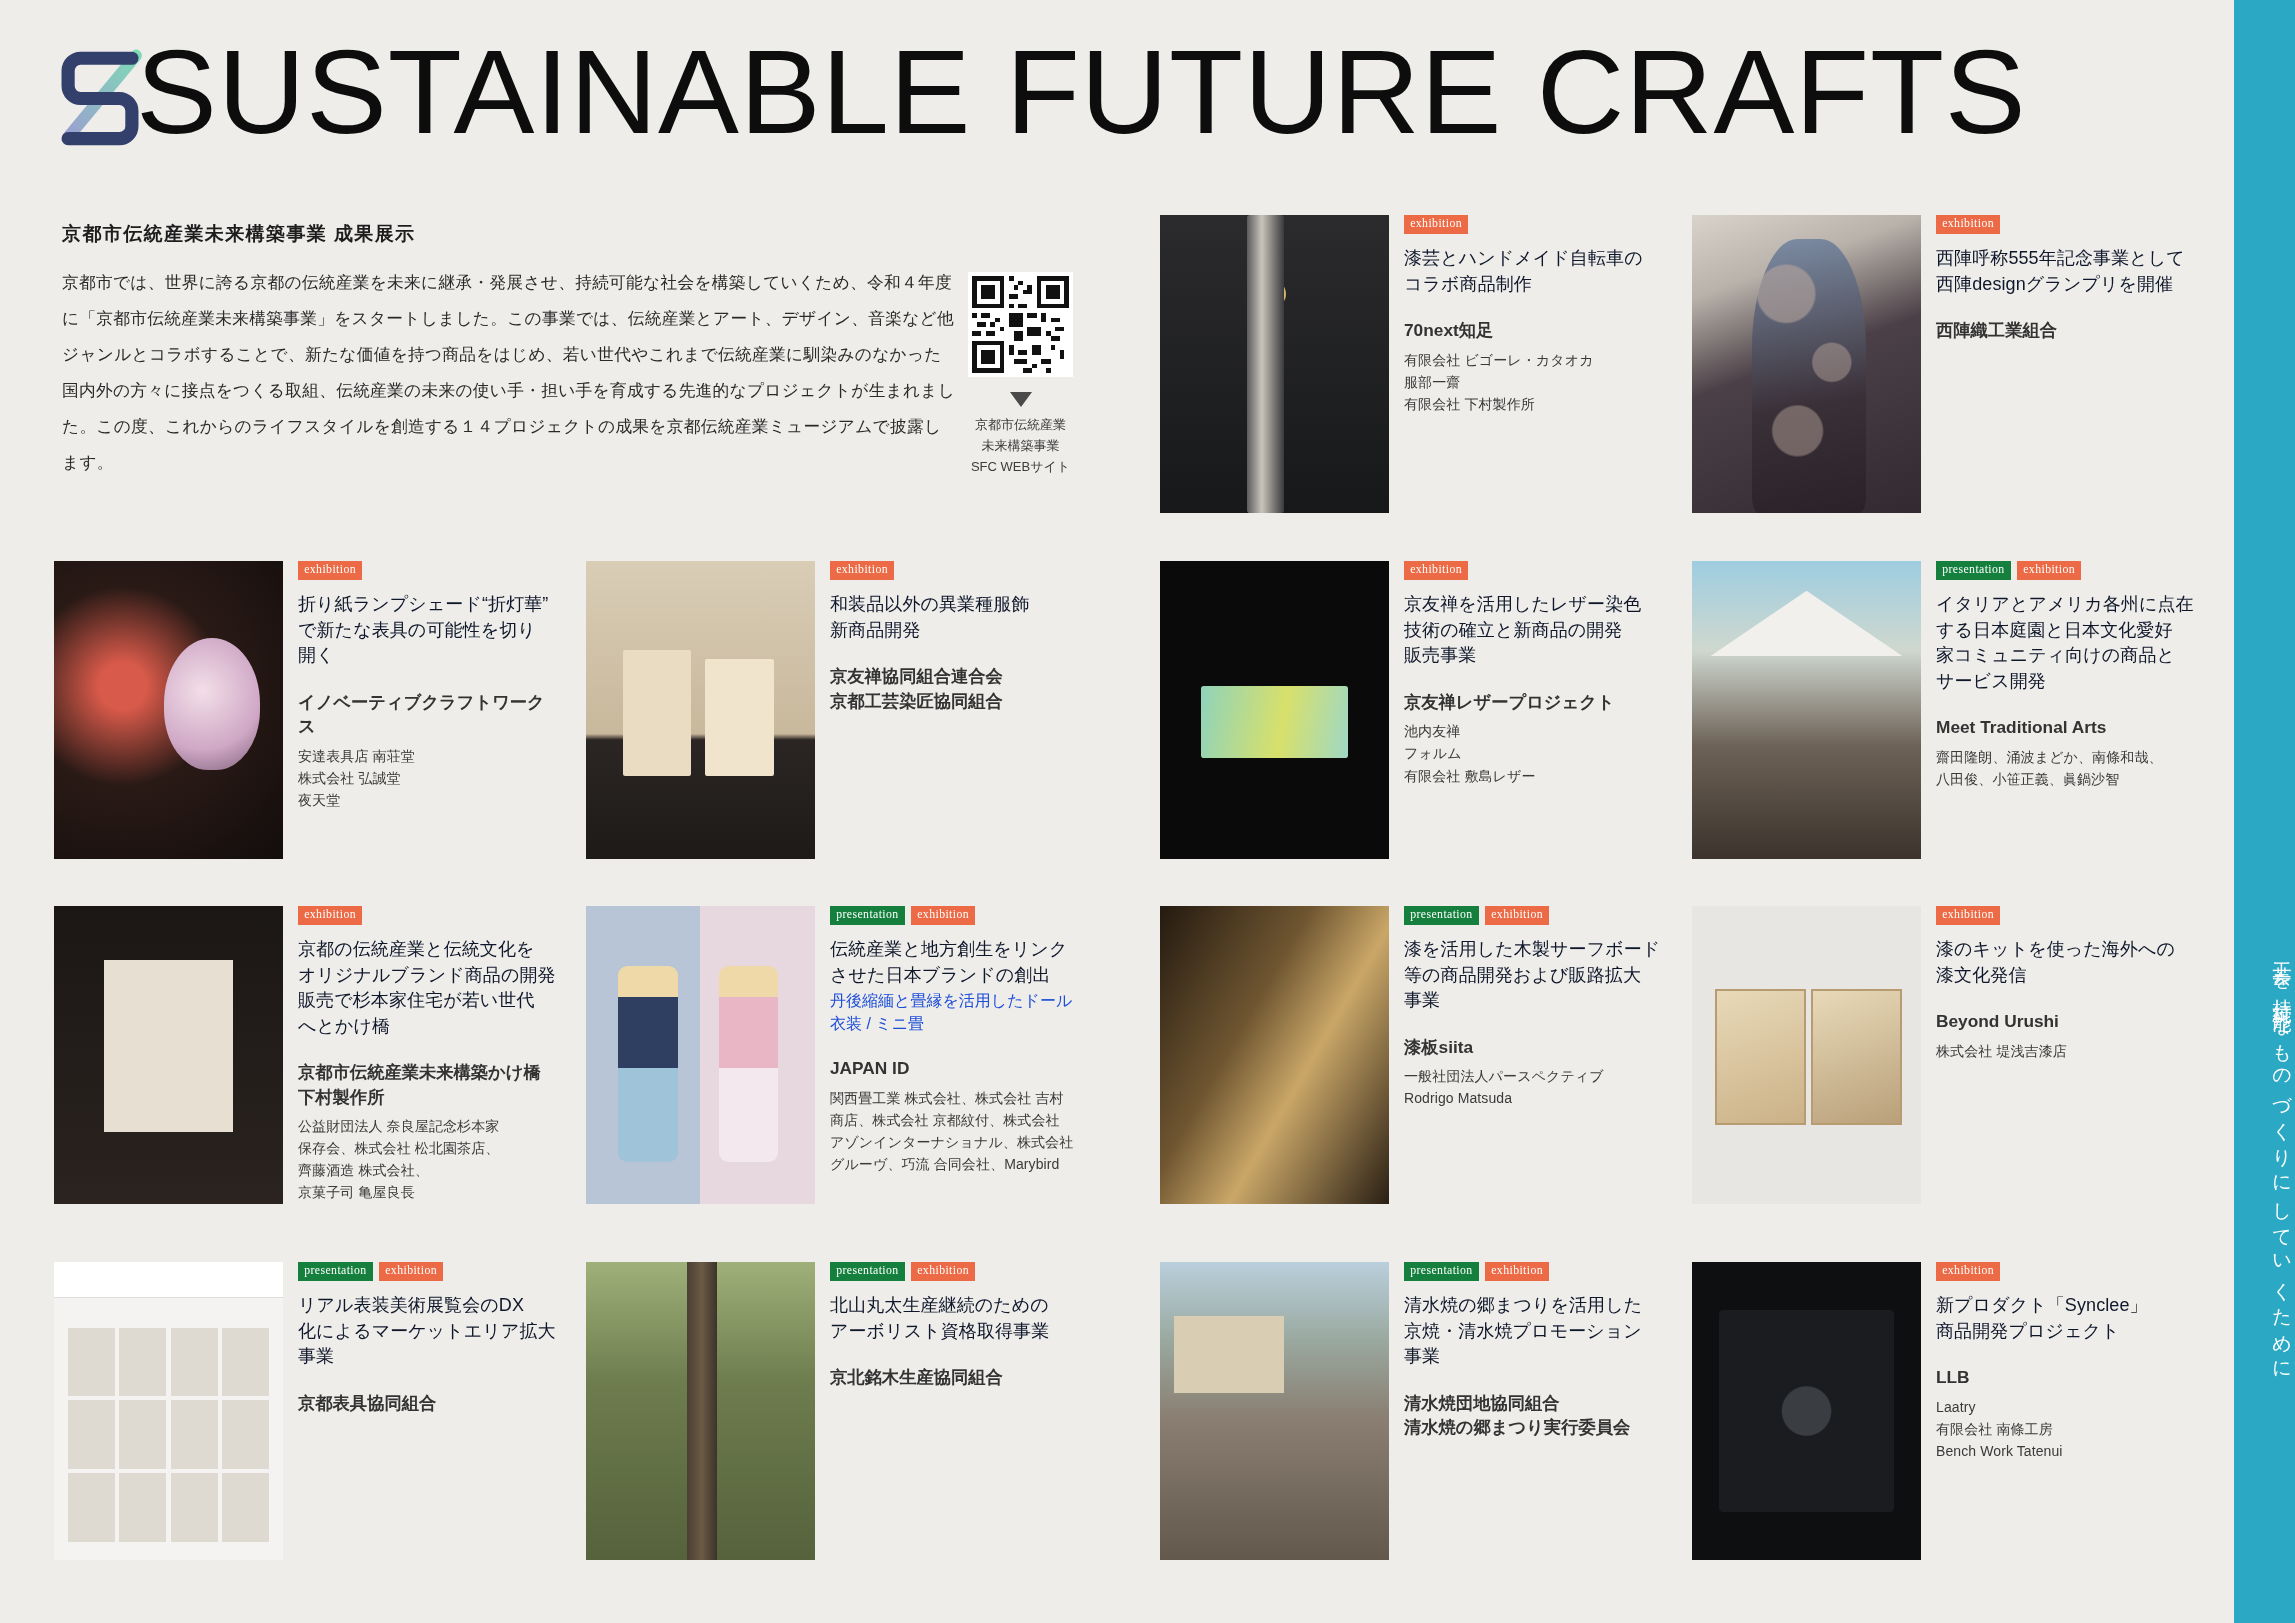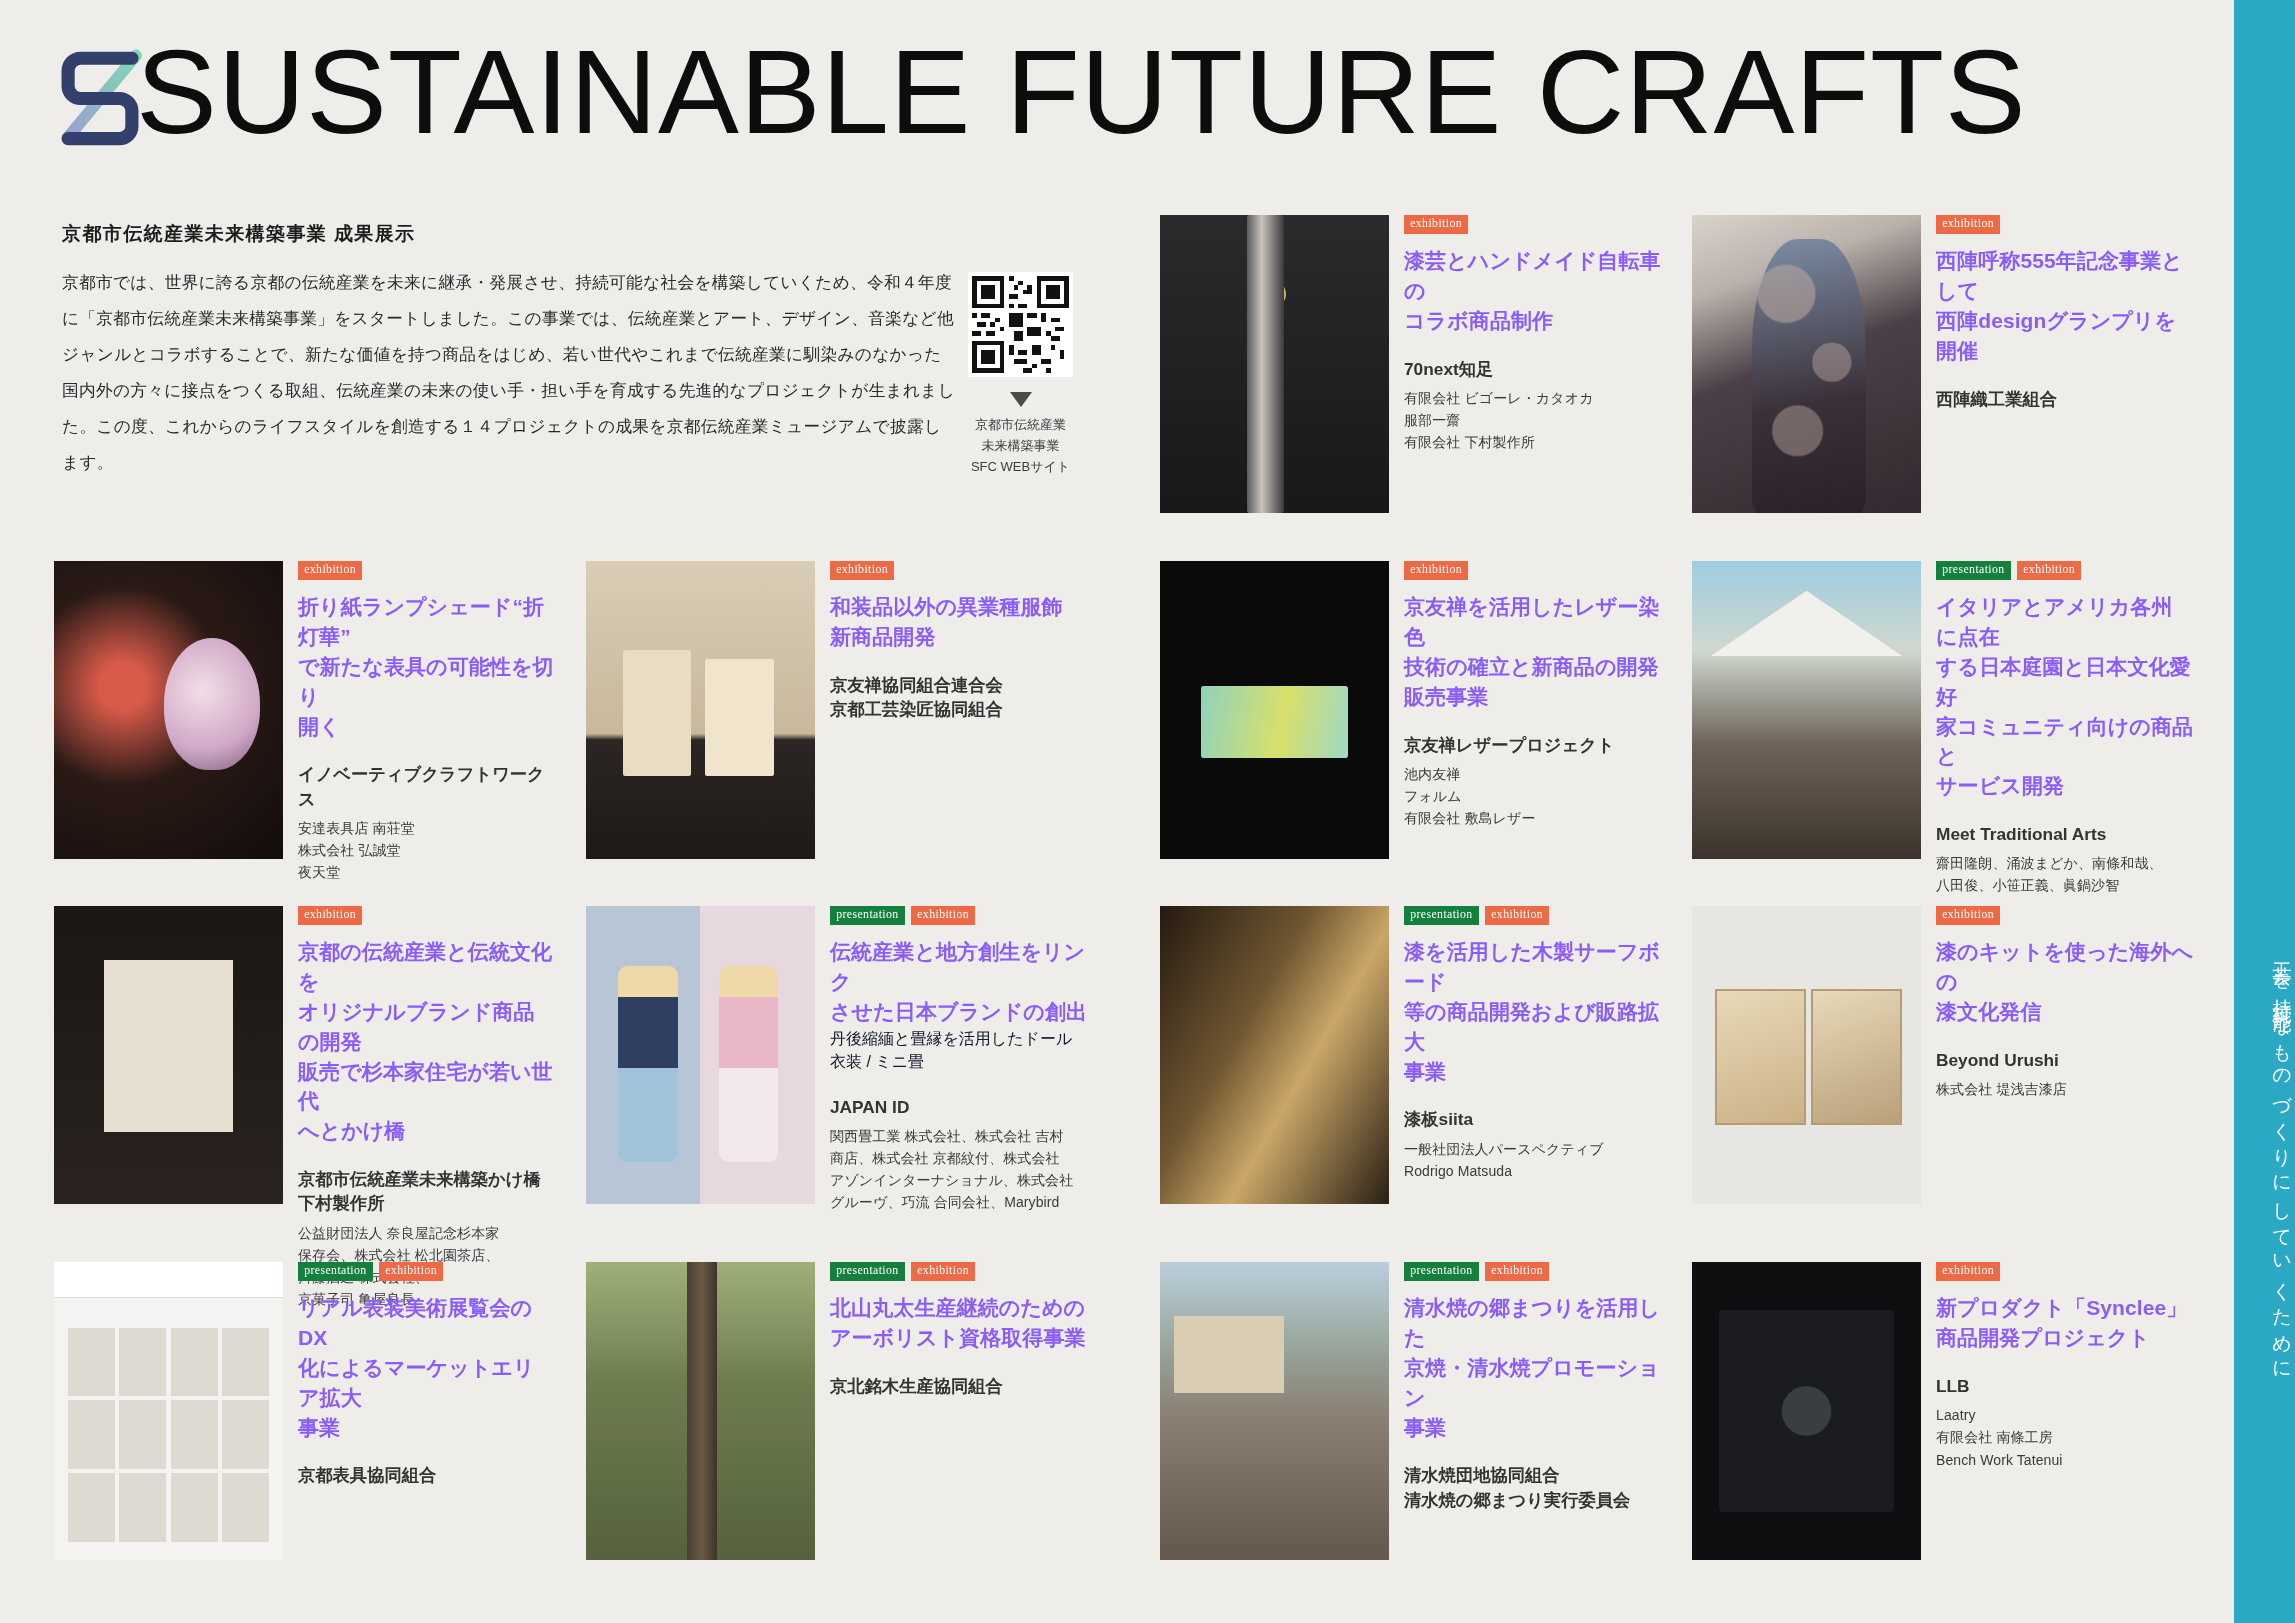--- a/index.html
+++ b/index.html
@@ -89,25 +89,25 @@
     letter-spacing: 0.4px;
     color: #ffffff;
     padding: 2.1px 6.2px 2.8px;
     line-height: 1.18;
     font-family: Liberation Serif, serif;
   }
   .badge.exhibition { background: #ec6a45; }
   .badge.presentation { background: #15803d; }
 
   .card-title {
-    font-size: 21px; font-weight: 700; color: #8b5cf6;
+    font-size: 18px; font-weight: 400; color: #0f172a;
     line-height: 1.42; letter-spacing: 0.1px;
   }
   .card-sub {
-    font-size: 16px; font-weight: 400; color: #0f172a;
+    font-size: 16px; font-weight: 400; color: #1d4ed8;
     line-height: 1.42; margin-top: 1.4px;
   }
   .card-org {
     font-size: 17.3px; font-weight: 700; color: #333333;
     line-height: 1.40; margin-top: 21px;
   }
   .card-members {
     font-size: 14px; font-weight: 400; color: #3a3a3a;
     line-height: 1.58; margin-top: 6.2px; letter-spacing: 0.1px;
   }

